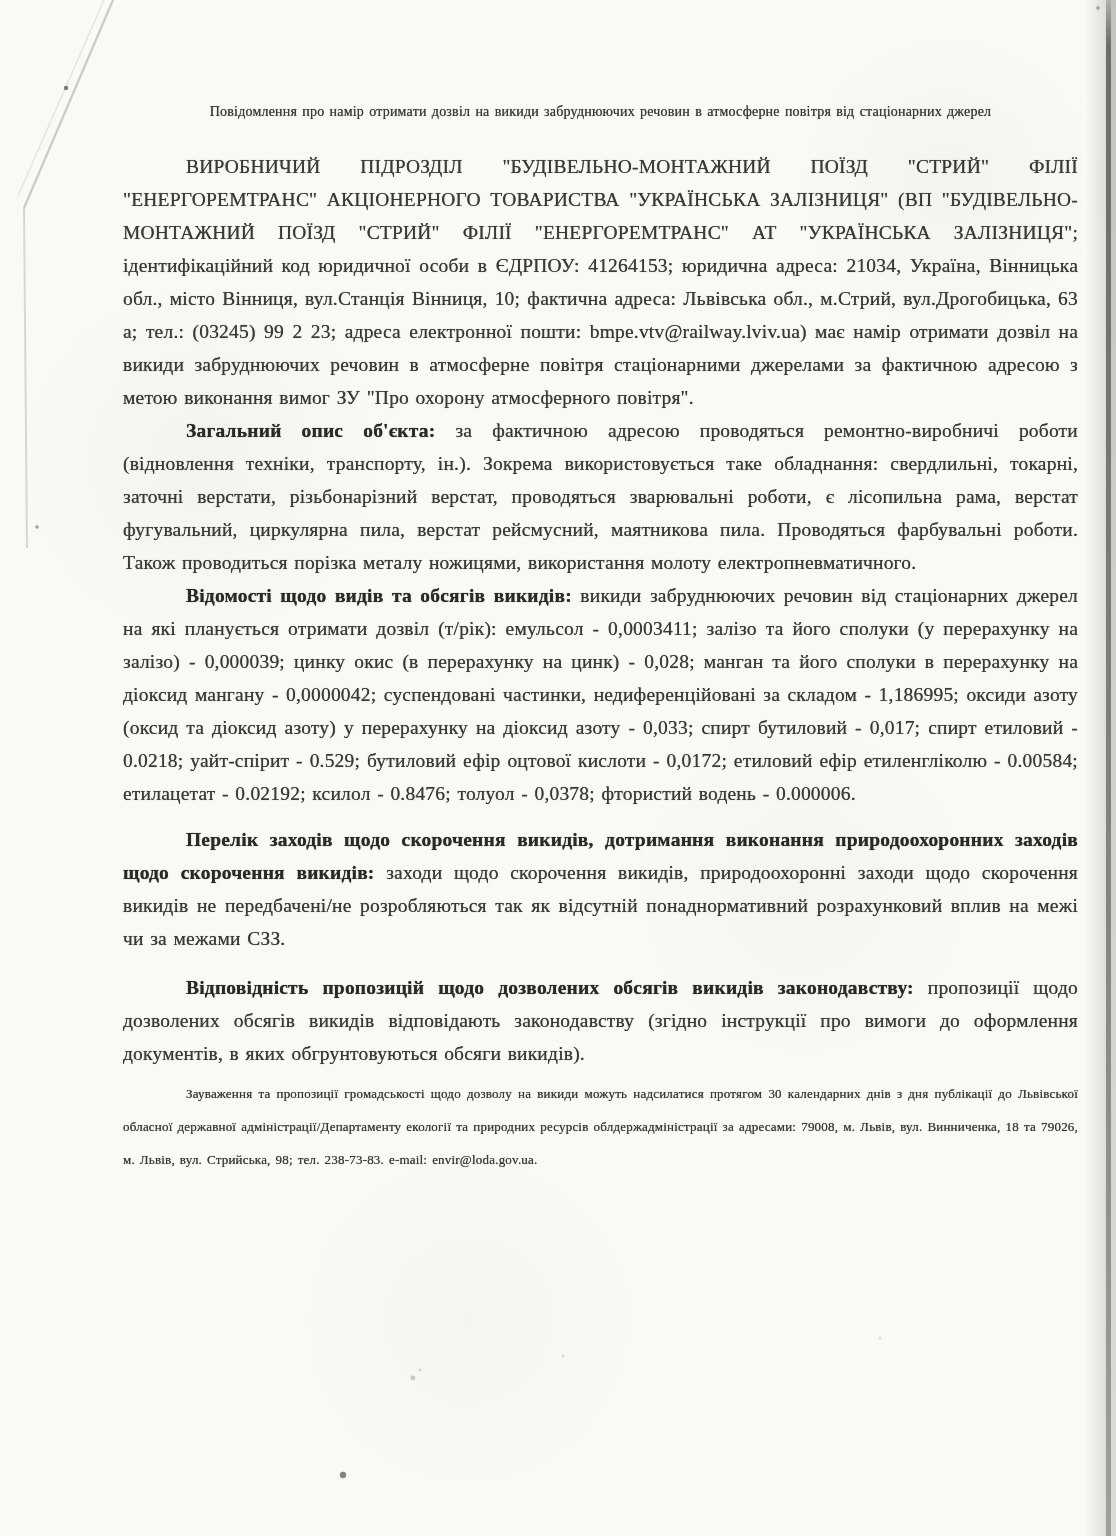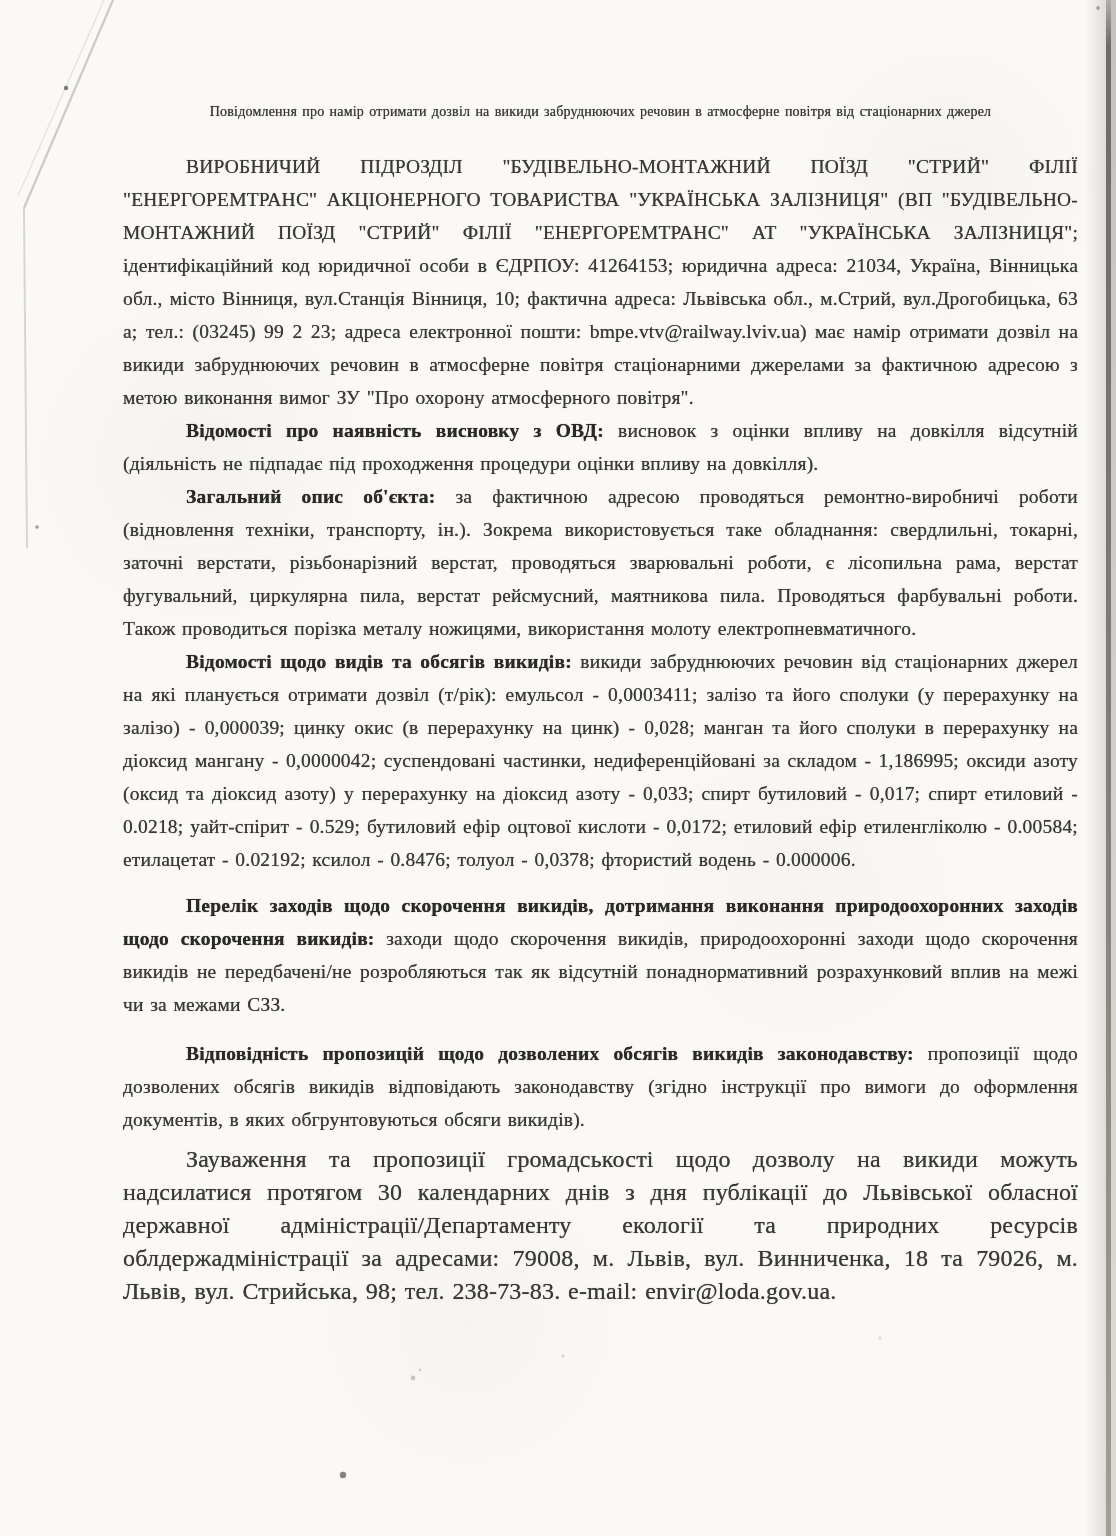--- a/index.html
+++ b/index.html
@@ -54,21 +54,21 @@
     text-shadow: 0 0 0.8px rgba(42,41,38,0.9);
   }
   .para-description   { line-height: 30px; }
   .para-emissions     { line-height: 27.5px; }
   .para-reduction     { line-height: 26px; margin-top: 13px !important; }
   .para-compliance    { margin-top: 16px !important; }
   .para-public-comments {
     line-height: 22px;
     margin-top: 7px !important;
     text-indent: 55px;
-    font-size: 24px;
+    font-size: 13px;
   }
   
   .paper-edge-shade {
     position: absolute;
     top: 0; height: 100%;
     left: 1085px; width: 21px;
     background: linear-gradient(to right, rgba(205,204,199,0) 0%, rgba(199,198,193,0.55) 100%);
   }
   .paper-edge-line {
     position: absolute;
@@ -92,21 +92,20 @@
 <body>
 
 <div class="scan-surface"></div>
 
 <div class="page-content">
 
   <h1 class="doc-title">Повідомлення про намір отримати дозвіл на викиди забруднюючих речовин в атмосферне повітря від стаціонарних джерел</h1>
 
   <p class="para-intro"><span class="lead"></span><span>ВИРОБНИЧИЙ ПІДРОЗДІЛ "БУДІВЕЛЬНО-МОНТАЖНИЙ ПОЇЗД "СТРИЙ" ФІЛІЇ "ЕНЕРГОРЕМТРАНС" АКЦІОНЕРНОГО ТОВАРИСТВА "УКРАЇНСЬКА ЗАЛІЗНИЦЯ" (ВП "БУДІВЕЛЬНО-МОНТАЖНИЙ ПОЇЗД "СТРИЙ" ФІЛІЇ "ЕНЕРГОРЕМТРАНС" АТ "УКРАЇНСЬКА ЗАЛІЗНИЦЯ"; ідентифікаційний код юридичної особи в ЄДРПОУ: 41264153; юридична адреса: 21034, Україна, Вінницька обл., місто Вінниця, вул.Станція Вінниця, 10; фактична адреса: Львівська обл., м.Стрий, вул.Дрогобицька, 63 а; тел.: (03245) 99 2 23; адреса електронної пошти: bmpe.vtv@railway.lviv.ua) має намір отримати дозвіл на викиди забруднюючих речовин в атмосферне повітря стаціонарними джерелами за фактичною адресою з метою виконання вимог ЗУ "Про охорону атмосферного повітря".</span></p>
 
-  <p class="para-ovd"><span class="lead">Відомості про наявність висновку з ОВД:</span><span> висновок з оцінки впливу на довкілля відсутній (діяльність не підпадає під проходження процедури оцінки впливу на довкілля).</span></p>
 
   <p class="para-description"><span class="lead">Загальний опис об'єкта:</span><span> за фактичною адресою проводяться ремонтно-виробничі роботи (відновлення техніки, транспорту, ін.). Зокрема використовується таке обладнання: свердлильні, токарні, заточні верстати, різьбонарізний верстат, проводяться зварювальні роботи, є лісопильна рама, верстат фугувальний, циркулярна пила, верстат рейсмусний, маятникова пила. Проводяться фарбувальні роботи. Також проводиться порізка металу ножицями, використання молоту електропневматичного.</span></p>
 
   <p class="para-emissions"><span class="lead">Відомості щодо видів та обсягів викидів:</span><span> викиди забруднюючих речовин від стаціонарних джерел на які планується отримати дозвіл (т/рік): емульсол - 0,0003411; залізо та його сполуки (у перерахунку на залізо)  - 0,000039; цинку окис (в перерахунку на цинк) - 0,028; манган та його сполуки в перерахунку на діоксид мангану  - 0,0000042; суспендовані частинки, недиференційовані за складом  - 1,186995; оксиди азоту (оксид та діоксид азоту) у перерахунку на діоксид азоту  - 0,033; спирт бутиловий - 0,017; спирт етиловий - 0.0218; уайт-спірит - 0.529; бутиловий ефір оцтової кислоти - 0,0172; етиловий ефір етиленгліколю - 0.00584; етилацетат - 0.02192; ксилол - 0.8476; толуол - 0,0378; фтористий водень - 0.000006.</span></p>
 
 
   <p class="para-reduction"><span class="lead">Перелік заходів щодо скорочення викидів, дотримання виконання природоохоронних заходів щодо скорочення викидів:</span><span> заходи щодо скорочення викидів, природоохоронні заходи щодо скорочення викидів не передбачені/не розробляються так як відсутній понаднормативний розрахунковий вплив на межі чи за межами СЗЗ.</span></p>
 
   <p class="para-compliance"><span class="lead">Відповідність пропозицій щодо дозволених обсягів викидів законодавству:</span><span> пропозиції щодо дозволених обсягів викидів відповідають законодавству (згідно інструкції про вимоги до оформлення документів, в яких обгрунтовуються обсяги викидів).</span></p>
 

